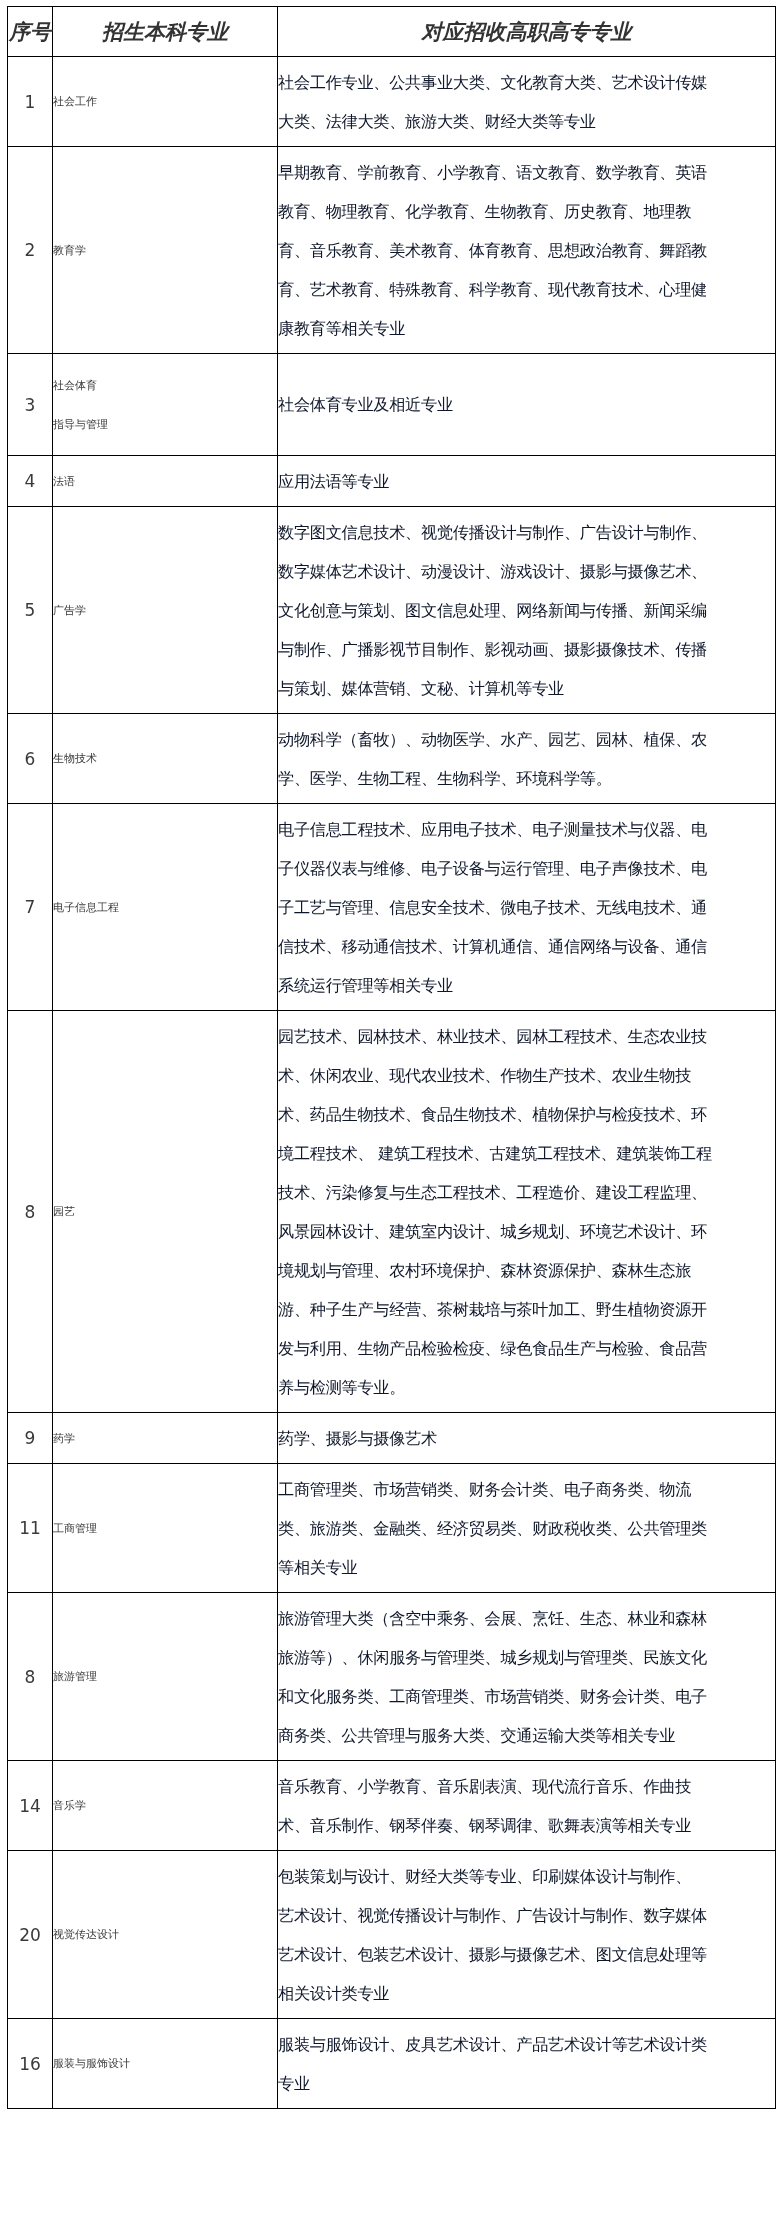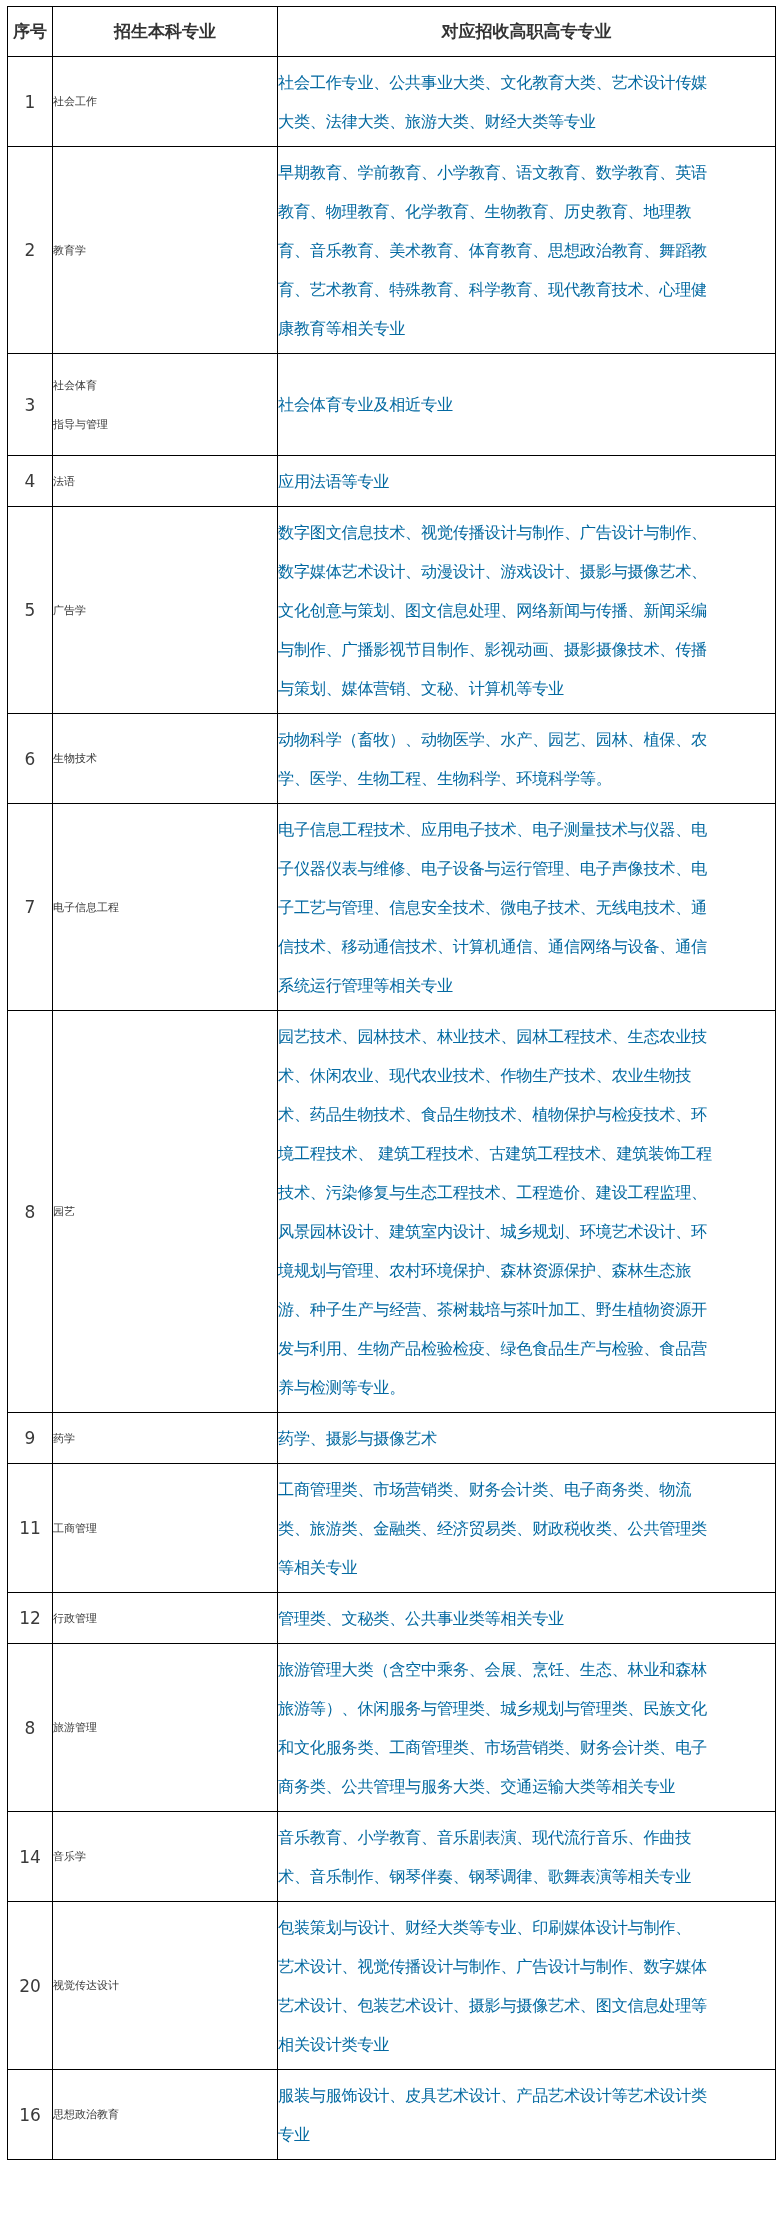--- a/index.html
+++ b/index.html
@@ -5,25 +5,25 @@
   html, body { margin: 0; padding: 0; background: #ffffff; }
   body { width: 782px; height: 2218px; position: relative; overflow: hidden;
          font-family: "DejaVu Sans", "Liberation Sans", sans-serif; color: #3a3a3a; }
   table.majors {
     position: absolute; left: 7px; top: 6px;
     width: 768px; border-collapse: collapse; table-layout: fixed;
   }
   table.majors td, table.majors th {
     border: 1.5px solid #000; padding: 0; vertical-align: middle;
   }
-  th { font-weight: bold; color: #333; font-size: 17px; height: 49px; text-align: center; }
+  th { font-weight: bold; color: #333; font-size: 21px; height: 49px; text-align: center; font-style: italic; }
   td.idx { text-align: center; font-size: 17px; color: #3a3a3a; }
   td.name { text-align: left; font-size: 11px; padding-left: 1px; color: #3a3a3a; }
   td.name .ln { display: block; line-height: 39px; white-space: nowrap; }
-  td.desc { text-align: left; font-size: 16.2px; color: #0369a1; padding: 6px 0 6px 1px; }
+  td.desc { text-align: left; font-size: 16.2px; color: #0f172a; padding: 6px 0 6px 1px; }
   td.desc .ln { display: block; line-height: 39px; white-space: nowrap; overflow: hidden; letter-spacing: -0.3px; }
   col.c1 { width: 45px; }
   col.c2 { width: 225px; }
   col.c3 { width: 498px; }
 </style>
 </head>
 <body>
 
 <table class="majors">
   <colgroup>
@@ -148,29 +148,20 @@
     <td class="idx">11</td>
     <td class="name">
           <span class="ln">工商管理</span>
         </td>
     <td class="desc">
           <span class="ln">工商管理类、市场营销类、财务会计类、电子商务类、物流</span>
           <span class="ln">类、旅游类、金融类、经济贸易类、财政税收类、公共管理类</span>
           <span class="ln">等相关专业</span>
         </td>
   </tr>
-      <tr style="height: 51px;">
-    <td class="idx">12</td>
-    <td class="name">
-          <span class="ln">行政管理</span>
-        </td>
-    <td class="desc">
-          <span class="ln">管理类、文秘类、公共事业类等相关专业</span>
-        </td>
-  </tr>
       <tr style="height: 168px;">
     <td class="idx">8</td>
     <td class="name">
           <span class="ln">旅游管理</span>
         </td>
     <td class="desc">
           <span class="ln">旅游管理大类（含空中乘务、会展、烹饪、生态、林业和森林</span>
           <span class="ln">旅游等）、休闲服务与管理类、城乡规划与管理类、民族文化</span>
           <span class="ln">和文化服务类、工商管理类、市场营销类、财务会计类、电子</span>
           <span class="ln">商务类、公共管理与服务大类、交通运输大类等相关专业</span>
@@ -194,21 +185,21 @@
     <td class="desc">
           <span class="ln">包装策划与设计、财经大类等专业、印刷媒体设计与制作、</span>
           <span class="ln">艺术设计、视觉传播设计与制作、广告设计与制作、数字媒体</span>
           <span class="ln">艺术设计、包装艺术设计、摄影与摄像艺术、图文信息处理等</span>
           <span class="ln">相关设计类专业</span>
         </td>
   </tr>
       <tr style="height: 90px;">
     <td class="idx">16</td>
     <td class="name">
-          <span class="ln">思想政治教育</span>
+          <span class="ln">服装与服饰设计</span>
         </td>
     <td class="desc">
           <span class="ln">服装与服饰设计、皮具艺术设计、产品艺术设计等艺术设计类</span>
           <span class="ln">专业</span>
         </td>
   </tr>
     </tbody>
 </table>
 
 </body></html>

